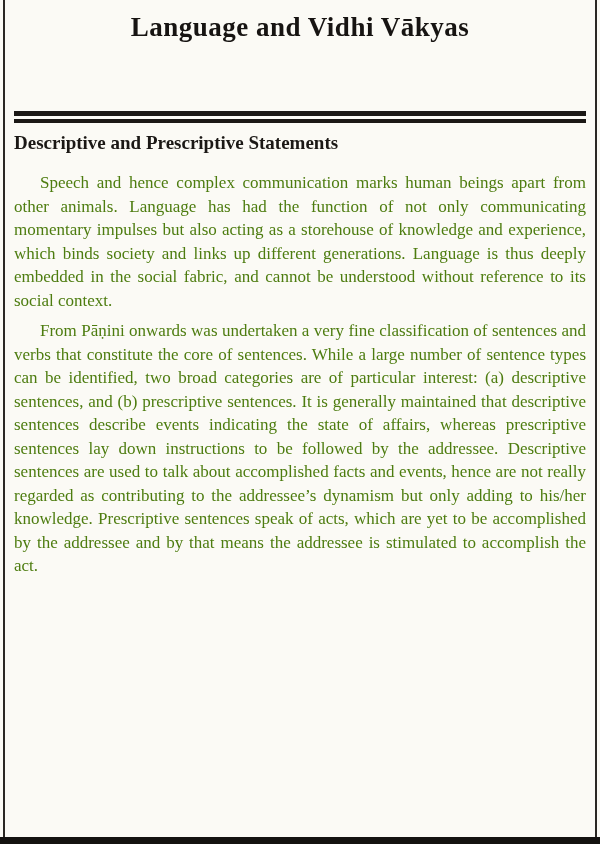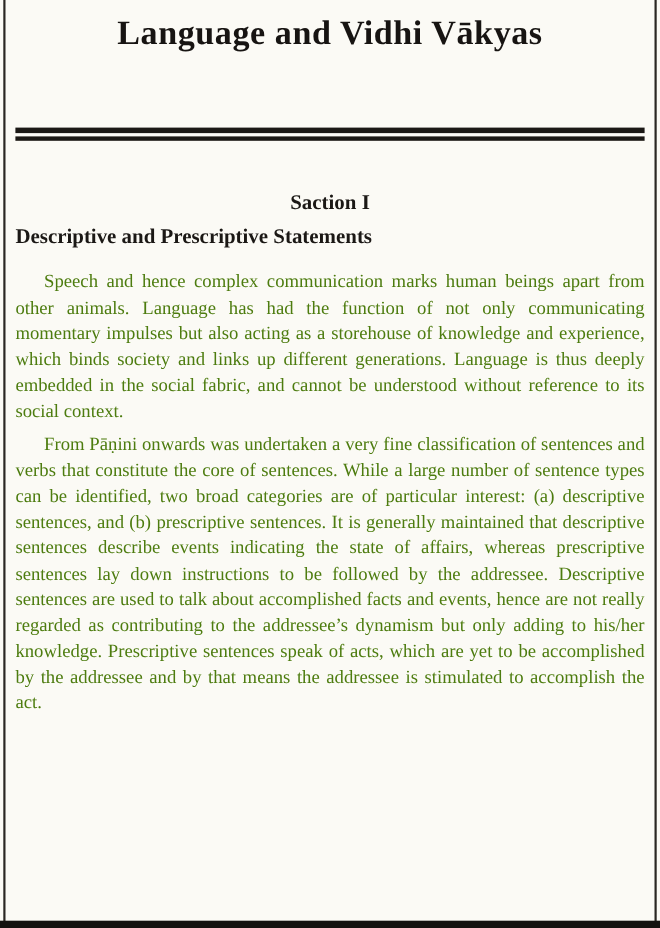--- a/index.html
+++ b/index.html
@@ -38,21 +38,21 @@
     bottom: 0;
     height: 7px;
     background: #141210;
   }
   .page-inner {
     padding: 12px 14px 0 14px;
   }
   .title {
     margin: 0;
     text-align: center;
-    font-size: 31px;
+    font-size: 27px;
     font-weight: bold;
     letter-spacing: 0.5px;
     color: #171412;
   }
   .double-rule {
     margin: 68px 0 0 0;
     height: 3px;
     border-top: 5px solid #1b1815;
     border-bottom: 4px solid #1b1815;
   }
@@ -78,21 +78,20 @@
     text-indent: 26px;
     color: #4d7c0f;
   }
 </style>
 </head>
 <body>
 
 <div class="page-inner">
   <h1 class="title">Language and Vidhi Vākyas</h1>
   <div class="double-rule"></div>
-  <h2 class="section-heading">Saction I</h2>
   <h3 class="sub-heading">Descriptive and Prescriptive Statements</h3>
   <div class="body-text">
     <p>Speech and hence complex communication marks human beings apart from other animals. Language has had the function of not only communicating momentary impulses but also acting as a storehouse of knowledge and experience, which binds society and links up different generations. Language is thus deeply embedded in the social fabric, and cannot be understood without reference to its social context.</p>
     <p>From Pāṇini onwards was undertaken a very fine classification of sentences and verbs that constitute the core of sentences. While a large number of sentence types can be identified, two broad categories are of particular interest: (a) descriptive sentences, and (b) prescriptive sentences. It is generally maintained that descriptive sentences describe events indicating the state of affairs, whereas prescriptive sentences lay down instructions to be followed by the addressee. Descriptive sentences are used to talk about accomplished facts and events, hence are not really regarded as contributing to the addressee’s dynamism but only adding to his/her knowledge. Prescriptive sentences speak of acts, which are yet to be accomplished by the addressee and by that means the addressee is stimulated to accomplish the act.</p>
   </div>
 </div>
 
 <div class="edge-line-left"></div>
 <div class="edge-line-right"></div>
 <div class="bottom-bar"></div>

